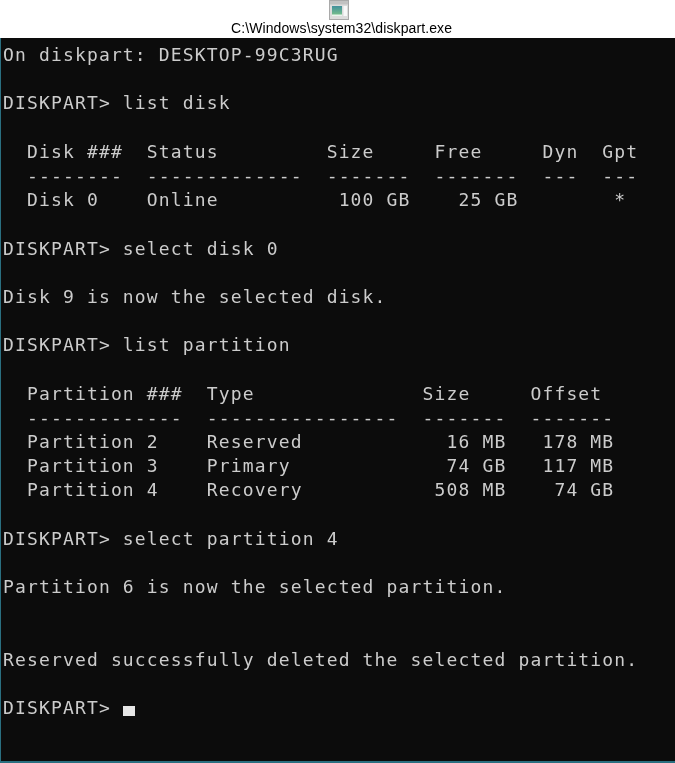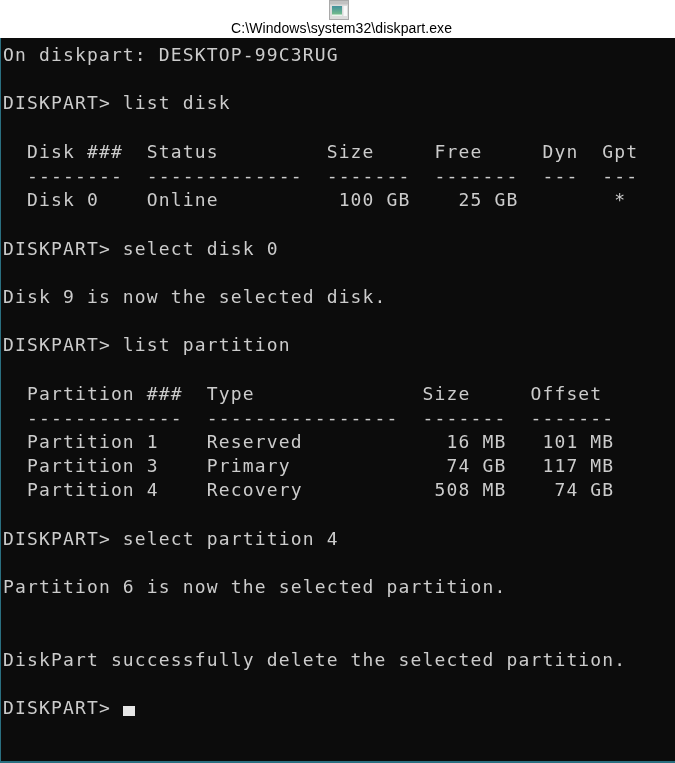--- a/index.html
+++ b/index.html
@@ -97,28 +97,28 @@
         <div class="line">  Disk 0    Online          100 GB    25 GB        *</div>
         <div class="line"></div>
         <div class="line">DISKPART&gt; select disk 0</div>
         <div class="line"></div>
         <div class="line">Disk 9 is now the selected disk.</div>
         <div class="line"></div>
         <div class="line">DISKPART&gt; list partition</div>
         <div class="line"></div>
         <div class="line">  Partition ###  Type              Size     Offset</div>
         <div class="line">  -------------  ----------------  -------  -------</div>
-        <div class="line">  Partition 1    Reserved            16 MB   101 MB</div>
+        <div class="line">  Partition 2    Reserved            16 MB   178 MB</div>
         <div class="line">  Partition 3    Primary             74 GB   117 MB</div>
         <div class="line">  Partition 4    Recovery           508 MB    74 GB</div>
         <div class="line"></div>
         <div class="line">DISKPART&gt; select partition 4</div>
         <div class="line"></div>
         <div class="line">Partition 6 is now the selected partition.</div>
         <div class="line"></div>
         <div class="line"></div>
-        <div class="line">DiskPart successfully delete the selected partition.</div>
+        <div class="line">Reserved successfully deleted the selected partition.</div>
         <div class="line"></div>
       </div>
     <div class="line"><span>DISKPART&gt; </span><span class="cursor"></span></div>
   </div>
 
 </div>
 
 </body></html>

